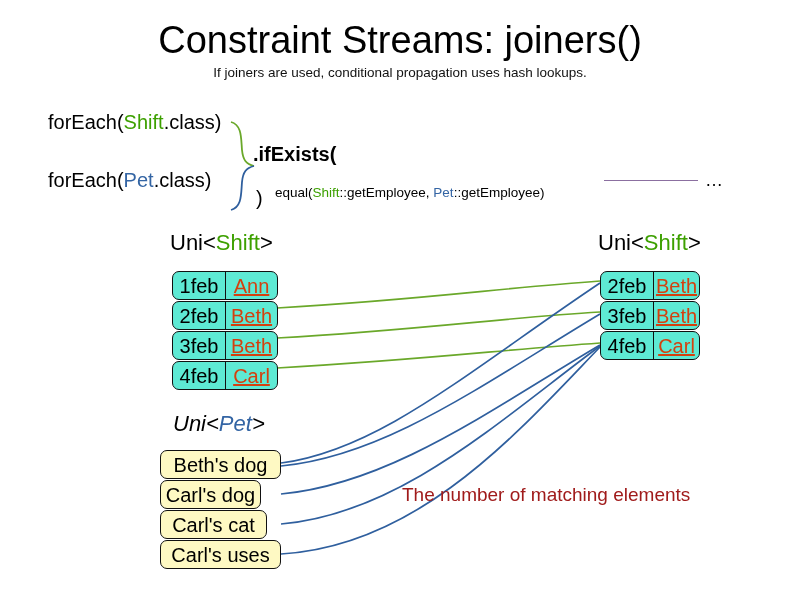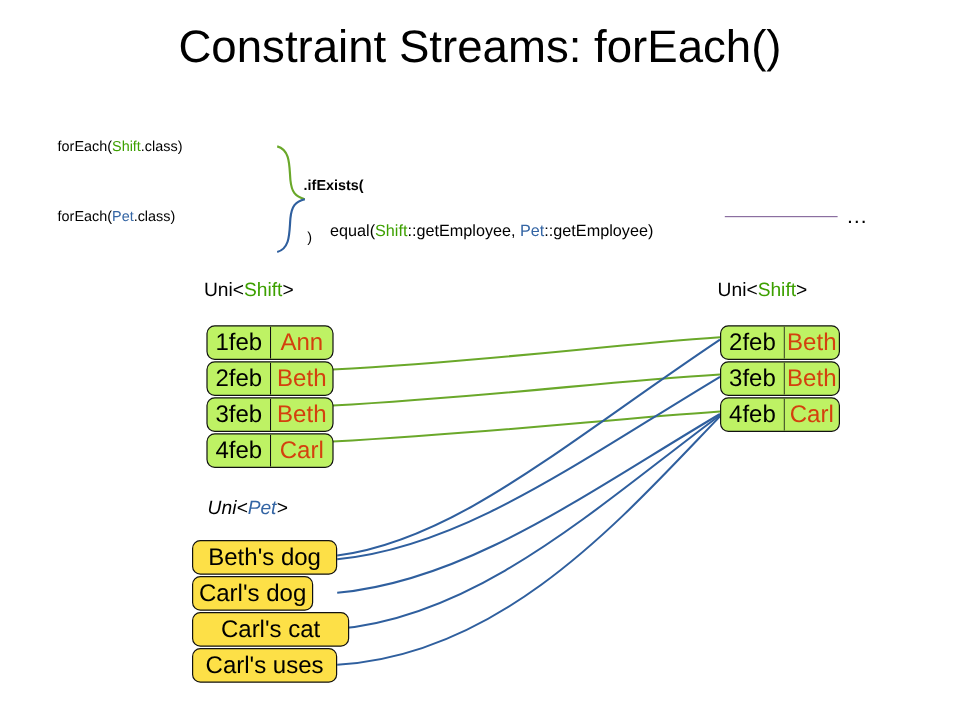--- a/index.html
+++ b/index.html
@@ -38,21 +38,21 @@
     width: 800px;
     text-align: center;
     font-size: 13.5px;
     line-height: 18px;
     color: #111;
     white-space: nowrap;
   }
 
   
   .code-line {
-    font-size: 12px;
+    font-size: 20px;
     line-height: 24px;
     white-space: nowrap;
     color: #000;
   }
   #code-foreach-shift { left: 48px; top: 110px; }
   #code-foreach-pet   { left: 48px; top: 168px; }
   #code-ifexists      { left: 253px; top: 142px; font-weight: bold; }
   #code-close-paren   { left: 256px; top: 186px; }
   #code-equal {
     left: 275px; top: 184px;
@@ -71,61 +71,62 @@
   }
   #tail-dots {
     left: 705px; top: 170px;
     font-size: 18px;
     line-height: 20px;
     color: #000;
   }
 
   
   .stream-label {
-    font-size: 16px;
+    font-size: 22px;
     line-height: 22px;
     white-space: nowrap;
     color: #000;
   }
   #label-left-shift  { left: 170px; top: 232px; }
   #label-right-shift { left: 598px; top: 232px; }
   #label-pet         { left: 173px; top: 413px; font-style: italic; }
 
   
   .pill {
     position: absolute;
     box-sizing: border-box;
     border: 1.6px solid #111111;
     border-radius: 7px;
     display: flex;
     align-items: center;
     overflow: hidden;
   }
-  .pill.shift { background: #bef264; }
-  .pill.pet   { background: #fde047; }
+  .pill.shift { background: #5eead4; }
+  .pill.pet   { background: #fef9c3; }
 
   .cell {
     box-sizing: border-box;
     height: 100%;
     display: flex;
     align-items: center;
     justify-content: center;
     font-size: 20px;
     line-height: 20px;
     white-space: nowrap;
   }
   .cell.date {
     width: 53px;
     color: #000000;
     border-right: 1.6px solid #111111;
     border-radius: 6px 0 0 6px;
   }
   .cell.name {
     flex: 1 1 auto;
     color: #d4400e;
+    text-decoration: underline;
   }
   .cell.single {
     width: 100%;
     color: #000000;
     justify-content: center;
   }
 
   
   #table-left-shift  { left: 172px; top: 271px; }
   #table-right-shift { left: 600px; top: 271px; }
@@ -165,21 +166,22 @@
 
     <g fill="none" stroke="#2f5f9e" stroke-width="1.7">
       <path d="M281,463 C380,450 470,370 600,283"></path>
       <path d="M281,466 C385,456 480,386 600,314"></path>
       <path d="M281,494 C390,484 490,410 600,345"></path>
       <path d="M281,524 C400,514 500,420 600,346"></path>
       <path d="M281,554 C420,546 520,430 600,347"></path>
     </g>
   </svg>
 
-  <div class="abs" id="title">Constraint Streams: forEach()</div>
+  <div class="abs" id="title">Constraint Streams: joiners()</div>
+  <div class="abs" id="subtitle">If joiners are used, conditional propagation uses hash lookups.</div>
 
   <div class="abs code-line" id="code-foreach-shift">
     <span>forEach(</span><span class="tok-shift">Shift</span><span>.class)</span>
   </div>
 
   <div class="abs code-line" id="code-foreach-pet">
     <span>forEach(</span><span class="tok-pet">Pet</span><span>.class)</span>
   </div>
 
   <svg class="abs" style="left:228px; top:118px; width:40px; height:96px;" viewBox="0 0 40 96" xmlns="http://www.w3.org/2000/svg">
@@ -242,24 +244,25 @@
         <div class="cell name">Carl</div>
       </div>
     </div>
   <div class="table-wrap" id="table-pet">
       <div class="pill pet" style="top: 0px; width: 121px; height: 29px;">
         <div class="cell single">Beth's dog</div>
       </div>
       <div class="pill pet" style="top: 30px; width: 101px; height: 29px;">
         <div class="cell single">Carl's dog</div>
       </div>
-      <div class="pill pet" style="top: 60px; width: 131px; height: 29px;">
+      <div class="pill pet" style="top: 60px; width: 107px; height: 29px;">
         <div class="cell single">Carl's cat</div>
       </div>
       <div class="pill pet" style="top: 90px; width: 121px; height: 29px;">
         <div class="cell single">Carl's uses</div>
       </div>
     </div>
 
   <div class="abs" id="annotation">
+    <div>The number of matching elements</div>
   </div>
 
 </div>
 
 </body></html>

